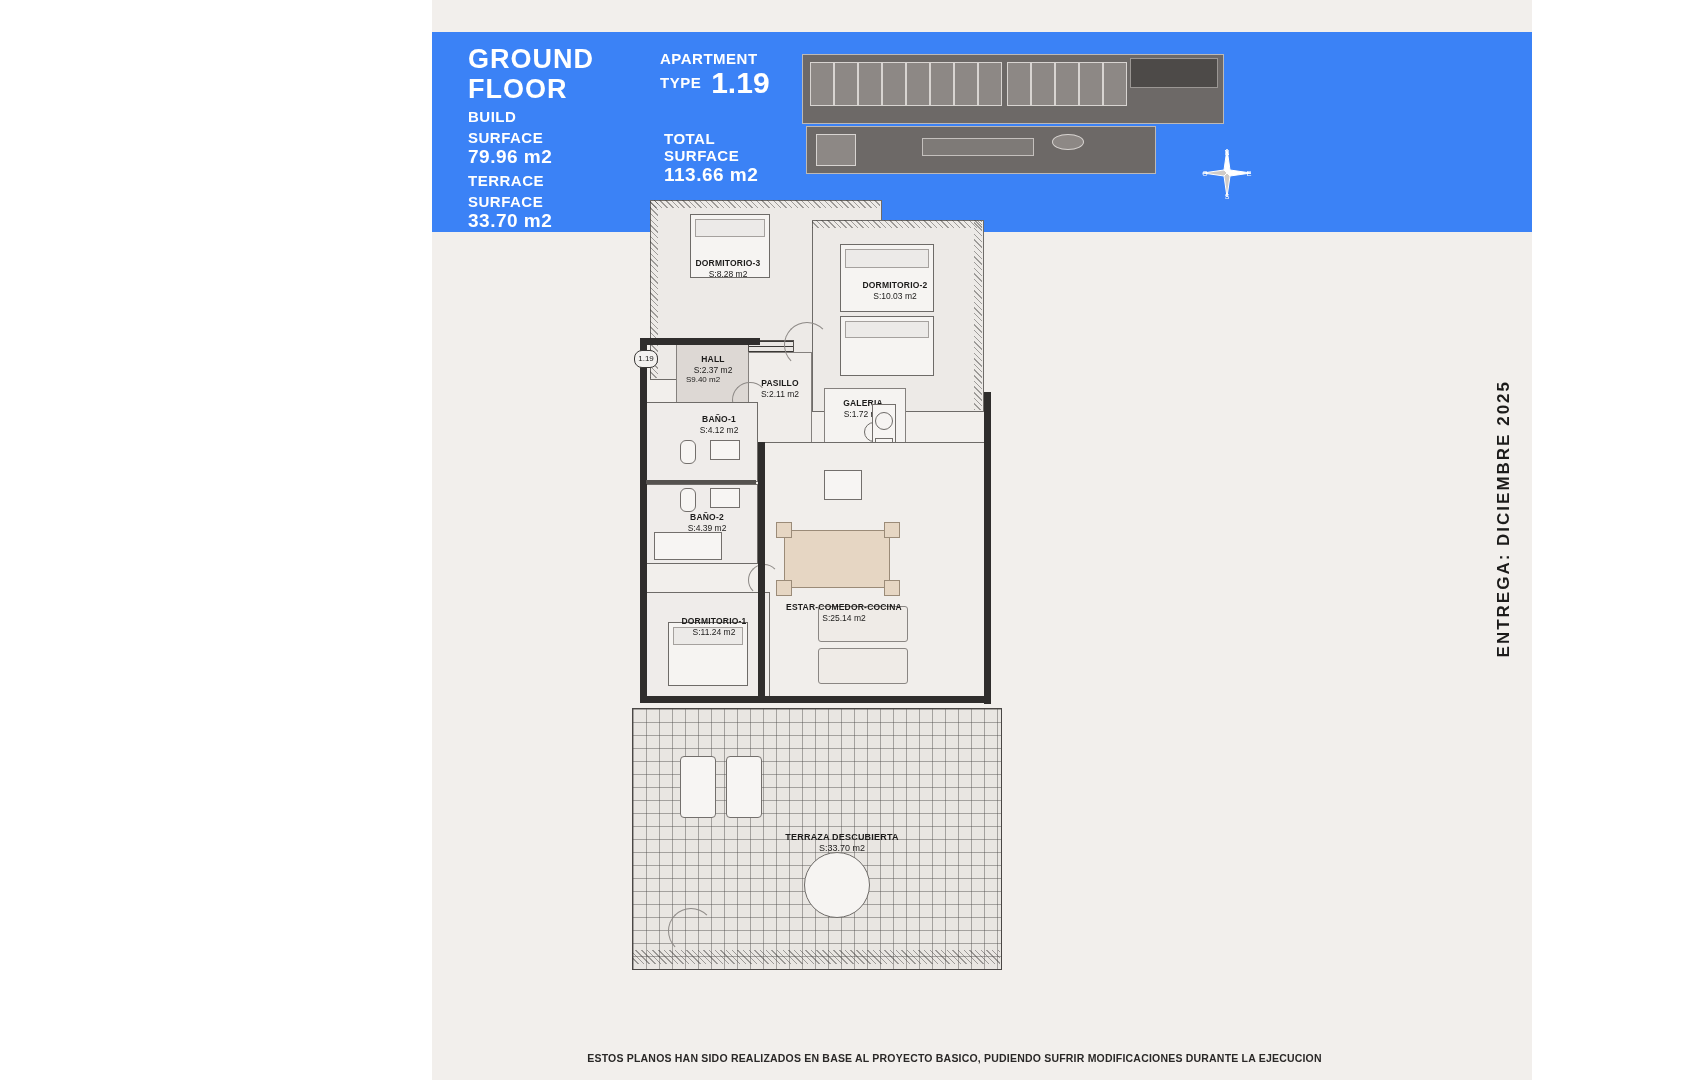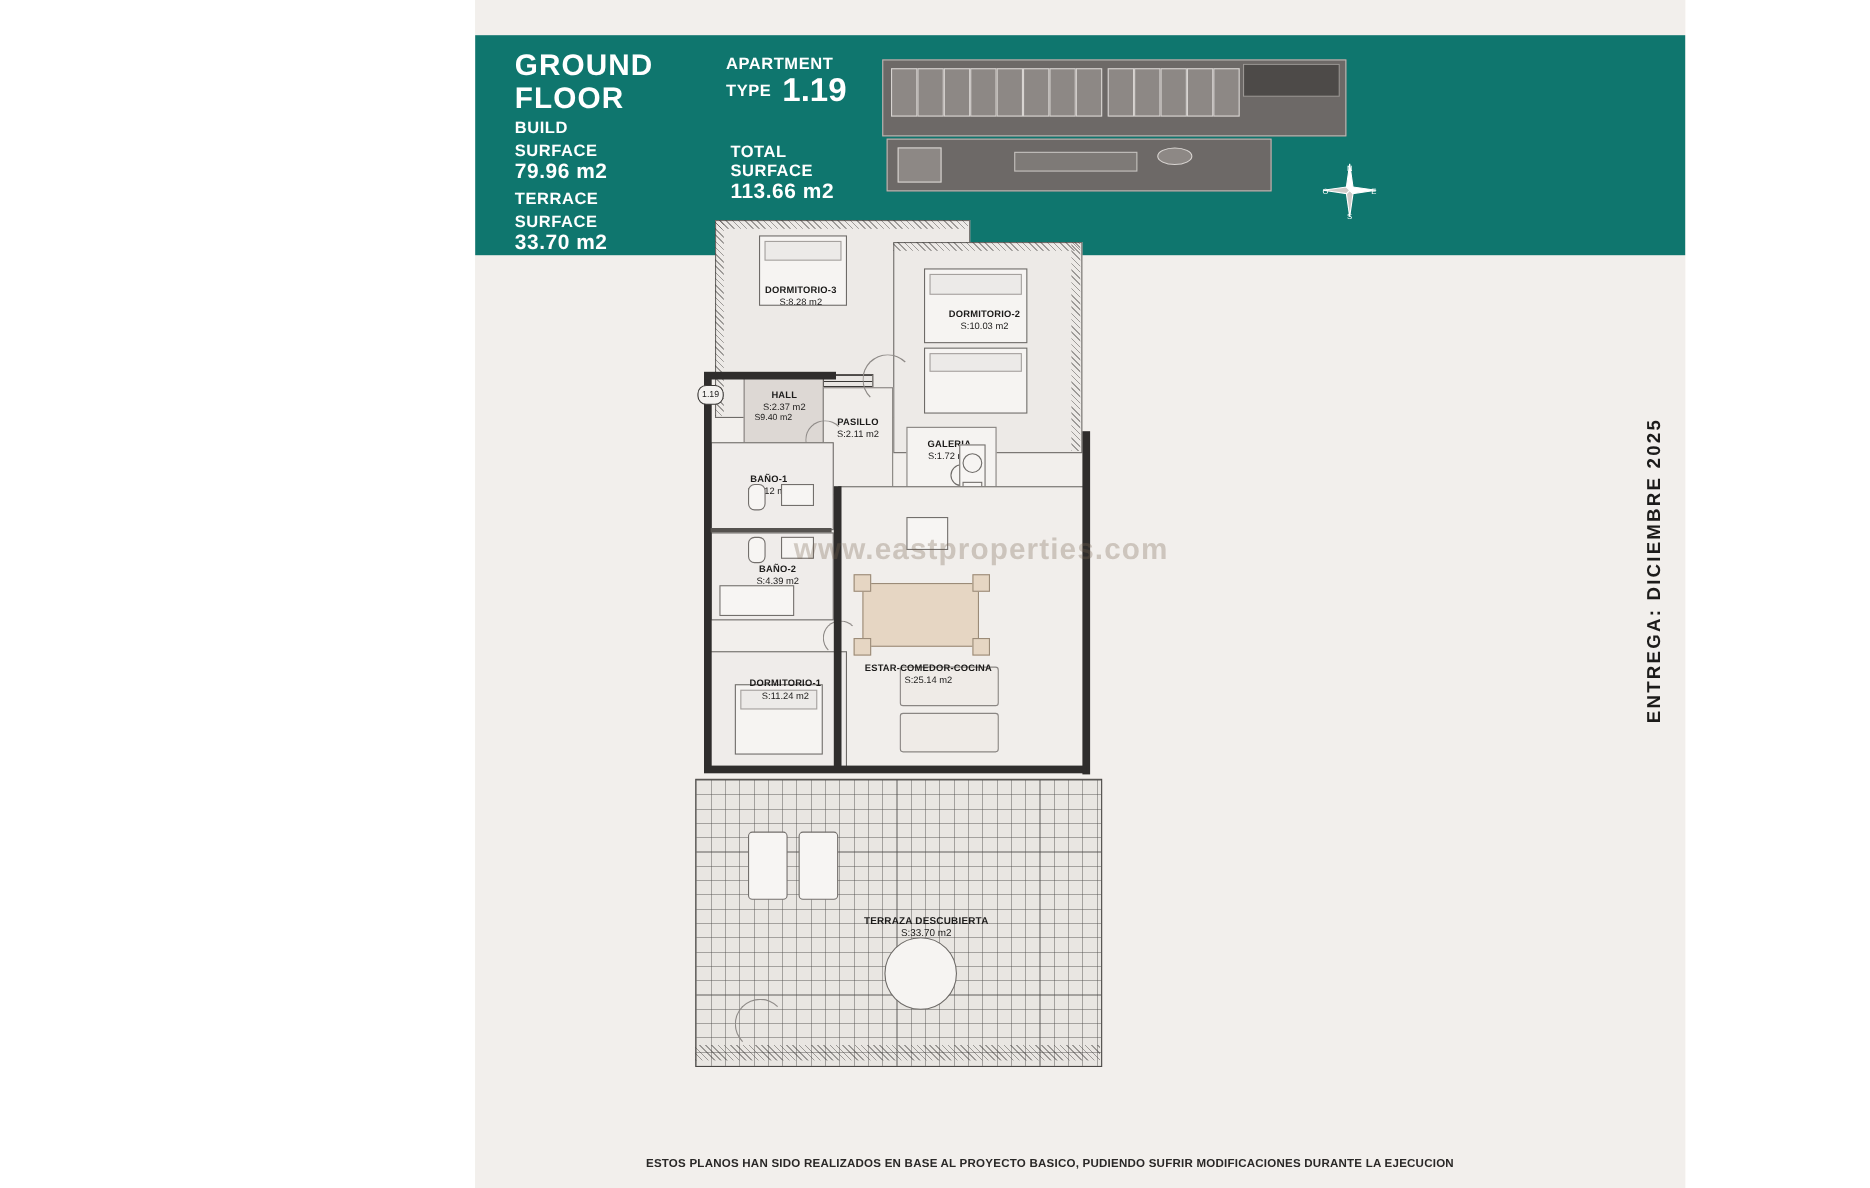--- a/index.html
+++ b/index.html
@@ -34,21 +34,21 @@
     background: #f2efec;
   }
 
   
   .header-band {
     position: absolute;
     left: 0px;
     top: 32px;
     width: 1100px;
     height: 200px;
-    background: #0f766e;
+    background: #3b82f6;
   }
   .header-left {
     position: absolute;
     left: 36px;
     top: 12px;
     width: 230px;
     color: #ffffff;
   }
   .hdr-ground {
     font-size: 27px;
@@ -423,21 +423,21 @@
         <div class="door-arc" style="left:300px; top:190px; width:34px; height:34px;"></div>
 
         <div class="room-light" style="left:392px; top:196px; width:80px; height:62px;"></div>
         <div class="label" style="left:388px; top:206px; width:86px;">
           <span class="nm">GALERIA</span>
           <span class="ar">S:1.72 m2</span>
         </div>
         <div class="circle" style="left:432px; top:230px; width:18px; height:18px;"></div>
 
         <div class="room" style="left:214px; top:210px; width:110px; height:78px;"></div>
-        <div class="label" style="left:232px; top:222px; width:70px;margin-top:16px;">
+        <div class="label" style="left:252px; top:222px; width:70px;">
           <span class="nm">BAÑO-1</span>
           <span class="ar">S:4.12 m2</span>
         </div>
         <div class="furn" style="left:248px; top:248px; width:14px; height:22px; border-radius:6px;"></div>
         <div class="furn" style="left:278px; top:248px; width:28px; height:18px;"></div>
 
         <div class="room" style="left:214px; top:292px; width:110px; height:78px;"></div>
         <div class="label" style="left:240px; top:320px; width:70px;">
           <span class="nm">BAÑO-2</span>
           <span class="ar">S:4.39 m2</span>
@@ -487,21 +487,20 @@
           <span class="ar">S:33.70 m2</span>
         </div>
         <div class="circle" style="left:372px; top:660px; width:64px; height:64px;"></div>
         <div class="furn" style="left:248px; top:564px; width:34px; height:60px; border-radius:4px;"></div>
         <div class="furn" style="left:294px; top:564px; width:34px; height:60px; border-radius:4px;"></div>
         <div class="hatch" style="left:200px; top:758px; width:368px; height:14px;"></div>
         <div class="door-arc" style="left:236px; top:716px; width:44px; height:44px;"></div>
 
         <div class="marker" style="left:202px; top:158px;">1.19</div>
 
-        <div class="watermark">www.eastproperties.com</div>
       </div>
 
       <div class="delivery">ENTREGA: DICIEMBRE 2025</div>
 
       <div class="footer">
         <div>ESTOS PLANOS HAN SIDO REALIZADOS EN BASE AL PROYECTO BASICO, PUDIENDO SUFRIR MODIFICACIONES DURANTE LA EJECUCION</div>
       </div>
 
     </div>
   </div>

